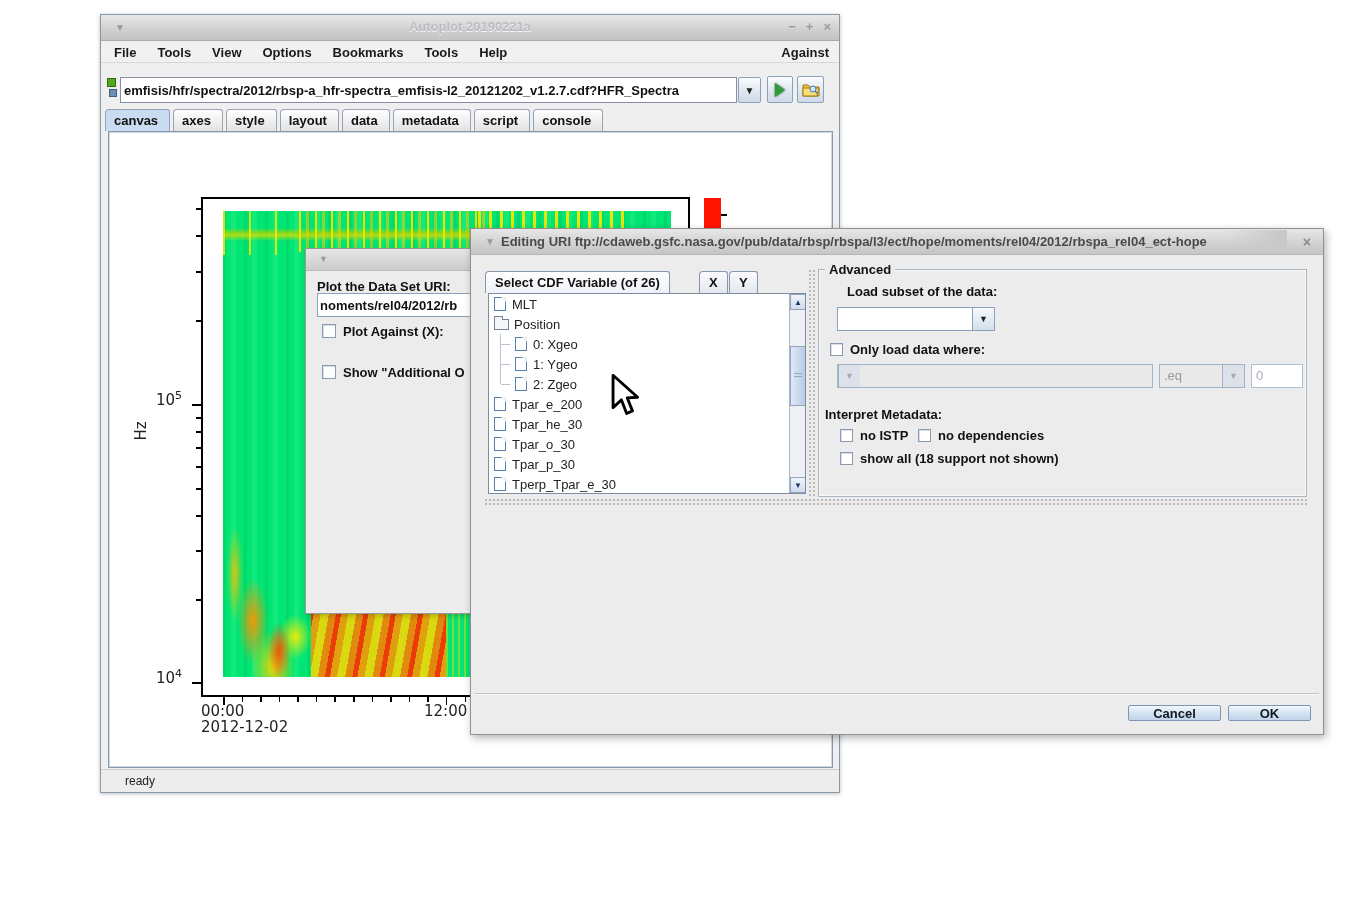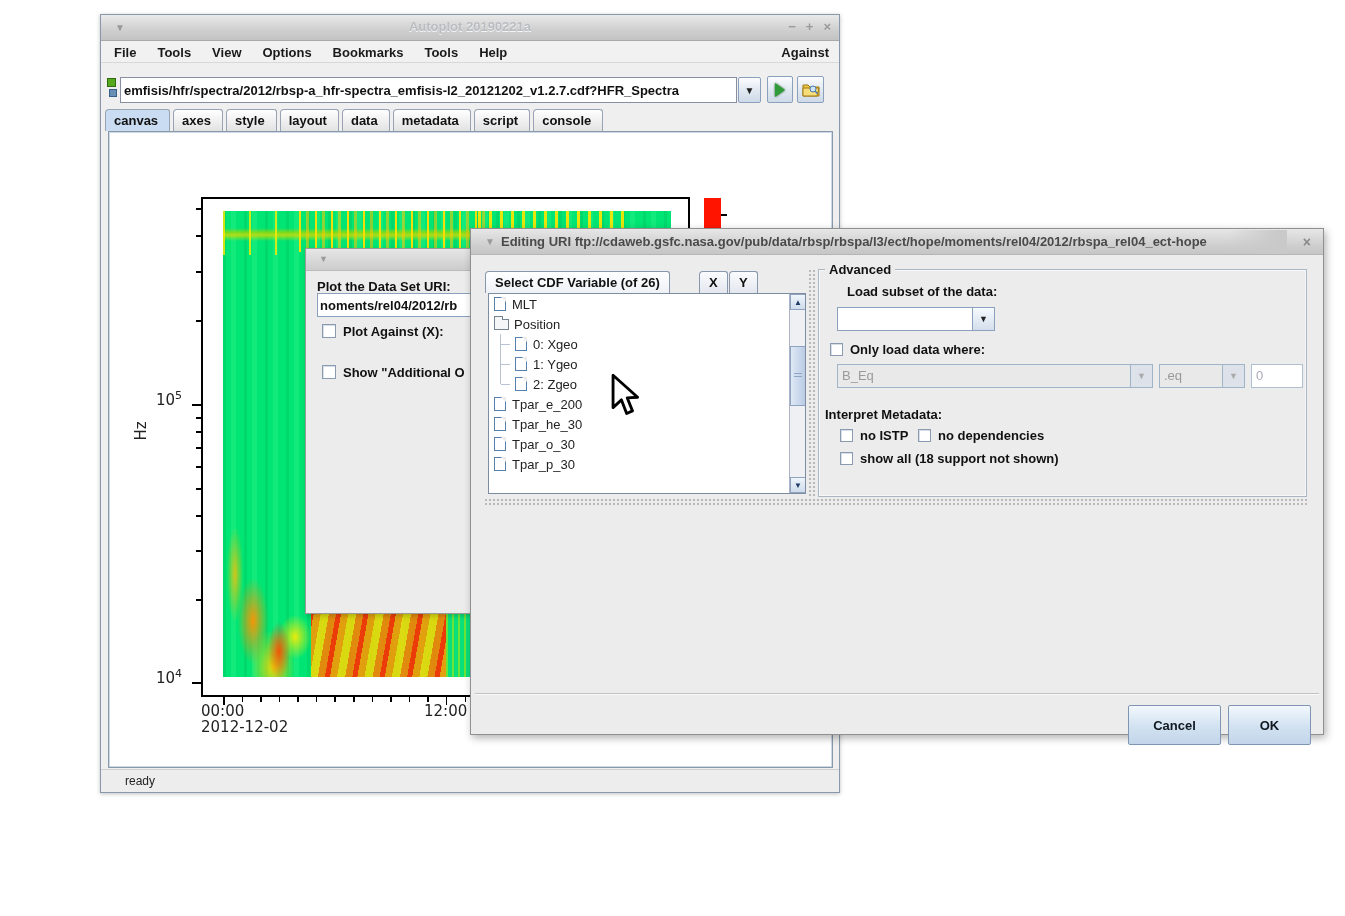--- a/index.html
+++ b/index.html
@@ -163,21 +163,21 @@
   .combo.disabled .combo-text { color:#9a9a9a; }
   .combo.disabled .combo-arrow { background:#dde2ea; color:#aaa; border-left-color:#a0b4c8; }
   #where-value { position:absolute; height:24px; border:1px solid #b0c0d0; background:#fff;
                   font-size:13px; color:#aab; padding:3px 4px; }
 
   #variable-panel { position:absolute; left:13px; top:277px; width:823px; height:177px; background:#ececec;
                   border:1px solid #8898a8; box-shadow:inset 1px 1px 0 #f8f8f8; }
   #variable-panel .var-title { position:absolute; left:4px; top:2px; font-size:13px; color:#111; }
   #btn-separator { position:absolute; left:4px; right:4px; top:464px; height:2px;
                   border-top:1px solid #c2c2c2; border-bottom:1px solid #fafafa; }
-  .dlg-btn { position:absolute; top:476px; height:40px; background:linear-gradient(#f2f8fd,#cfe0f0 60%,#c3d5e9);
+  .dlg-btn { position:absolute; top:476px; height:16px; background:linear-gradient(#f2f8fd,#cfe0f0 60%,#c3d5e9);
              border:1px solid #7e96b4; border-radius:2px; font-size:13px; font-weight:bold; color:#101820;
              display:flex; align-items:center; justify-content:center; }
   #btn-cancel { left:657px; width:93px; }
   #btn-ok { left:757px; width:83px; }
 
   #cursor { left:608px; top:374px; width:36px; height:44px; z-index:20; }
 </style>
 </head>
 <body>
 
@@ -355,20 +355,24 @@
       <span>Tpar_he_30</span>
     </div>
     <div class="tree-row">
       <span class="icon-file"></span>
       <span>Tpar_o_30</span>
     </div>
     <div class="tree-row">
       <span class="icon-file"></span>
       <span>Tpar_p_30</span>
     </div>
+    <div class="tree-row">
+      <span class="icon-file"></span>
+      <span>Tperp_Tpar_e_30</span>
+    </div>
     <div id="vscroll">
       <div id="sb-up" class="sb-btn">
         <span>▲</span>
       </div>
       <div id="sb-thumb"></div>
       <div id="sb-down" class="sb-btn">
         <span>▼</span>
       </div>
     </div>
   </div>
@@ -378,21 +382,20 @@
   <div id="advanced-box">
     <span id="advanced-legend">Advanced</span>
     <span class="bold-label" style="left:8px; top:14px;padding-left:20px;">Load subset of the data:</span>
     <div class="combo" style="left:18px; top:37px; width:158px;">
       <span class="combo-text"></span>
       <span class="combo-arrow">▼</span>
     </div>
     <span class="cb" style="left:11px; top:73px; width:13px; height:13px;"></span>
     <span class="bold-label" style="left:31px; top:72px;">Only load data where:</span>
     <div class="combo disabled" style="left:18px; top:94px; width:316px;">
-      <span class="combo-text">B_Eq</span>
       <span class="combo-arrow">▼</span>
     </div>
     <div class="combo disabled" style="left:340px; top:94px; width:86px;">
       <span class="combo-text">.eq</span>
       <span class="combo-arrow">▼</span>
     </div>
     <div id="where-value" style="left:432px; top:94px; width:52px;">0</div>
     <span class="bold-label" style="left:6px; top:137px;">Interpret Metadata:</span>
     <span class="cb" style="left:21px; top:159px; width:13px; height:13px;"></span>
     <span class="bold-label" style="left:41px; top:158px;">no ISTP</span>

